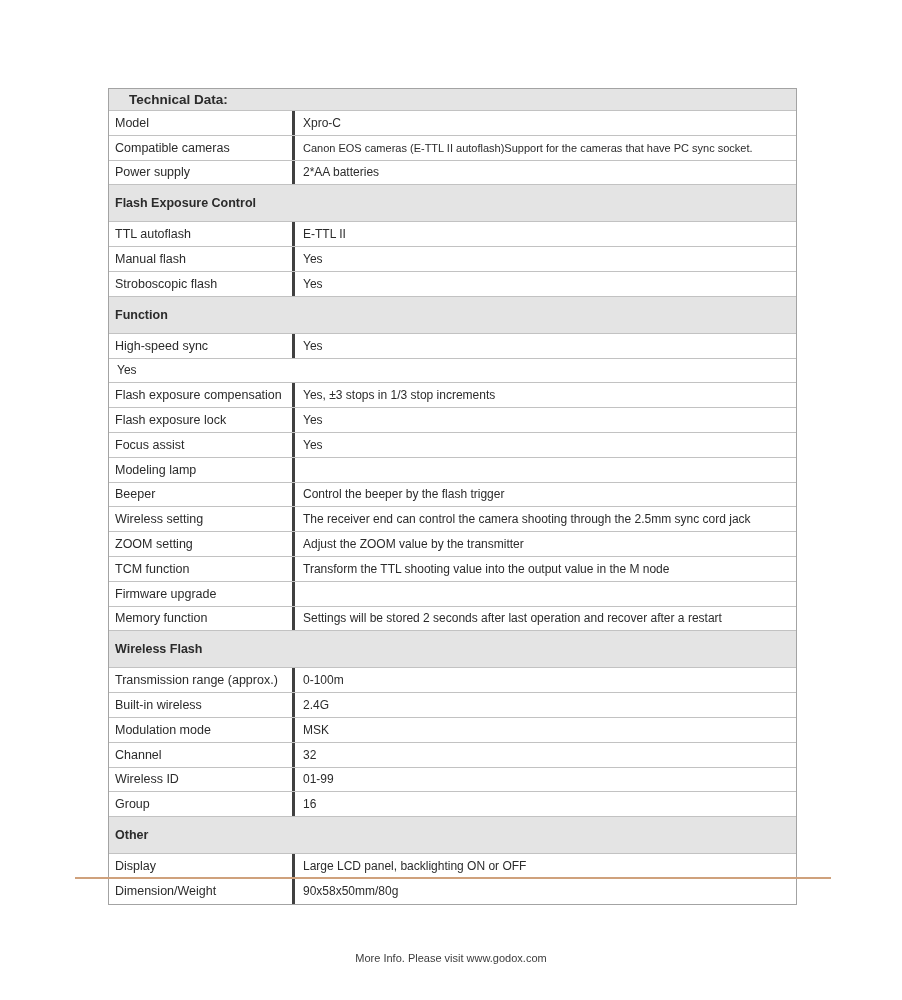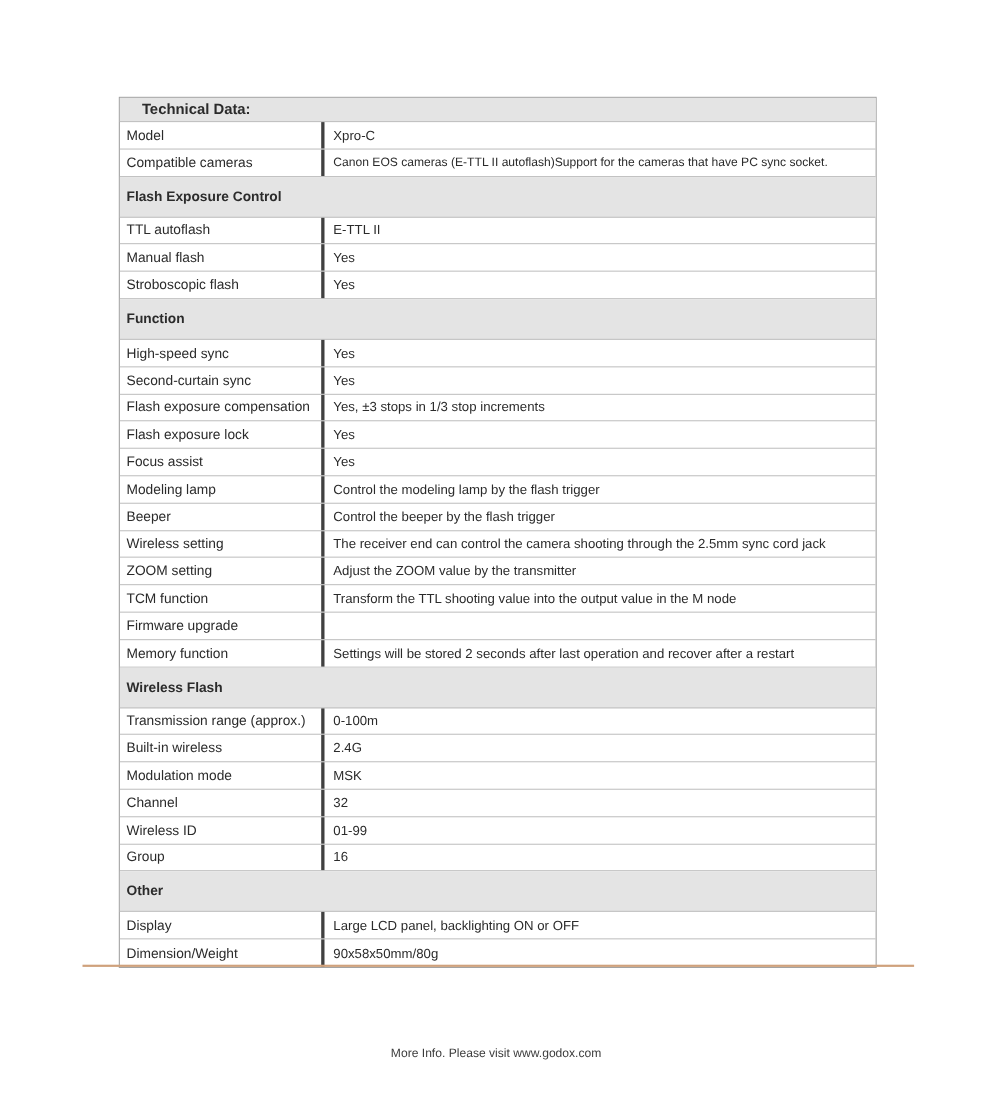--- a/index.html
+++ b/index.html
@@ -76,57 +76,59 @@
   <div class="row title-row">Technical Data:</div>
 
 <div class="row data-row">
       <div class="cell label">Model</div>
       <div class="cell value">Xpro-C</div>
     </div>
     <div class="row data-row">
       <div class="cell label">Compatible cameras</div>
       <div class="cell value small">Canon EOS cameras (E-TTL II autoflash)Support for the cameras that have PC sync socket.</div>
     </div>
+    <div class="row data-row">
+      <div class="cell label">Power supply</div>
+      <div class="cell value">2*AA batteries</div>
+    </div>
     <div class="row section-row">Flash Exposure Control</div>
     <div class="row data-row">
       <div class="cell label">TTL autoflash</div>
       <div class="cell value">E-TTL II</div>
     </div>
     <div class="row data-row">
       <div class="cell label">Manual flash</div>
       <div class="cell value">Yes</div>
     </div>
     <div class="row data-row">
       <div class="cell label">Stroboscopic flash</div>
       <div class="cell value">Yes</div>
     </div>
     <div class="row section-row">Function</div>
     <div class="row data-row">
       <div class="cell label">High-speed sync</div>
       <div class="cell value">Yes</div>
     </div>
     <div class="row data-row">
-      <div class="cell label">Second-curtain sync</div>
       <div class="cell value">Yes</div>
     </div>
     <div class="row data-row">
       <div class="cell label">Flash exposure compensation</div>
       <div class="cell value">Yes, ±3 stops in 1/3 stop increments</div>
     </div>
     <div class="row data-row">
       <div class="cell label">Flash exposure lock</div>
       <div class="cell value">Yes</div>
     </div>
     <div class="row data-row">
       <div class="cell label">Focus assist</div>
       <div class="cell value">Yes</div>
     </div>
     <div class="row data-row">
       <div class="cell label">Modeling lamp</div>
-      <div class="cell value">Control the modeling lamp by the flash trigger</div>
     </div>
     <div class="row data-row">
       <div class="cell label">Beeper</div>
       <div class="cell value">Control the beeper by the flash trigger</div>
     </div>
     <div class="row data-row">
       <div class="cell label">Wireless setting</div>
       <div class="cell value">The receiver end can control the camera shooting through the 2.5mm sync cord jack</div>
     </div>
     <div class="row data-row">

